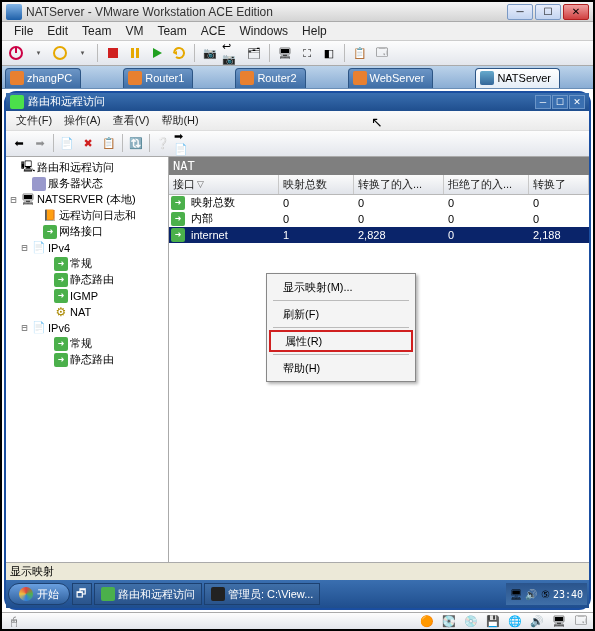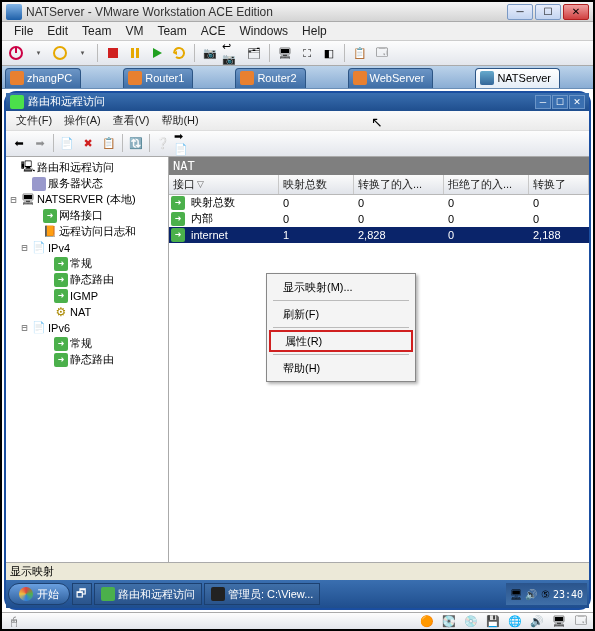--- a/index.html
+++ b/index.html
@@ -253,27 +253,27 @@
             <span class="ticn server"></span>
             <span>服务器状态</span>
           </div>
         <div class="tnode" style="padding-left:0px">
             <span class="texp">⊟</span>
             <span class="ticn">🖥</span>
             <span>NATSERVER (本地)</span>
           </div>
         <div class="tnode" style="padding-left:22px">
             <span class="texp"></span>
-            <span class="ticn nic"></span>
-            <span>网络接口</span>
-          </div>
-        <div class="tnode" style="padding-left:22px">
-            <span class="texp"></span>
             <span class="ticn log"></span>
             <span>远程访问日志和</span>
+          </div>
+        <div class="tnode" style="padding-left:22px">
+            <span class="texp"></span>
+            <span class="ticn nic"></span>
+            <span>网络接口</span>
           </div>
         <div class="tnode" style="padding-left:11px">
             <span class="texp">⊟</span>
             <span class="ticn doc"></span>
             <span>IPv4</span>
           </div>
         <div class="tnode" style="padding-left:33px">
             <span class="texp"></span>
             <span class="ticn nic"></span>
             <span>常规</span>

